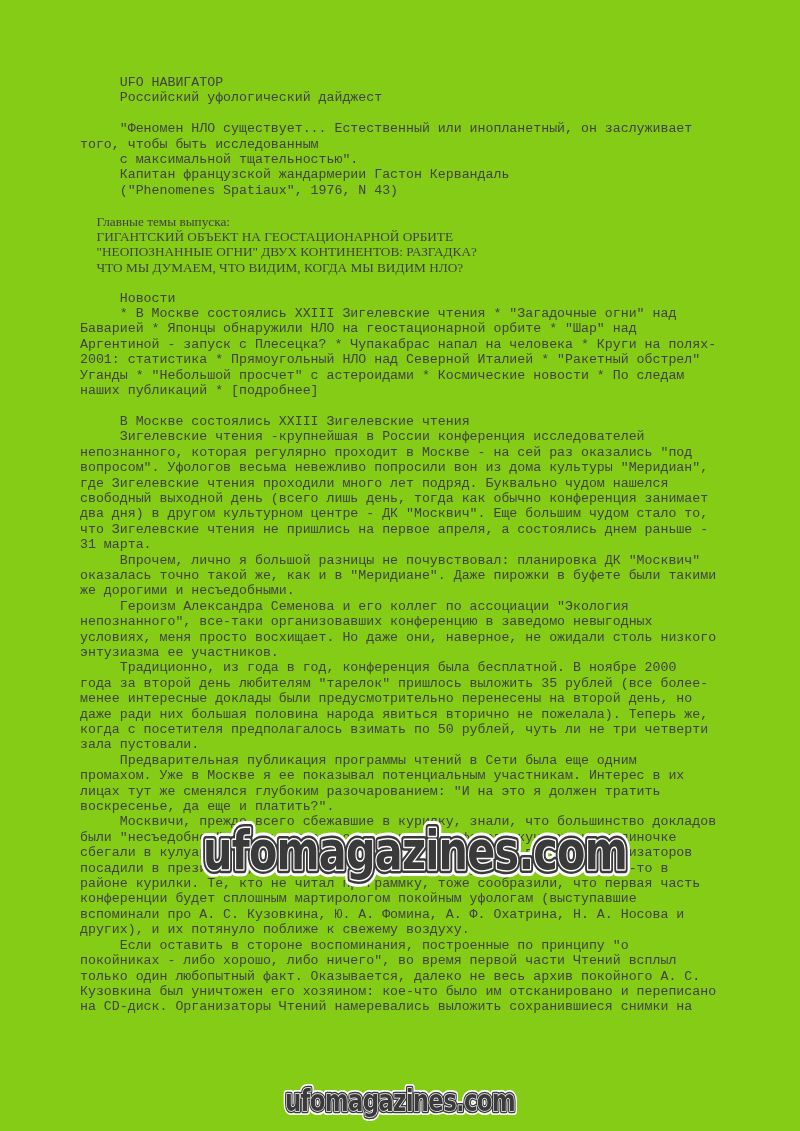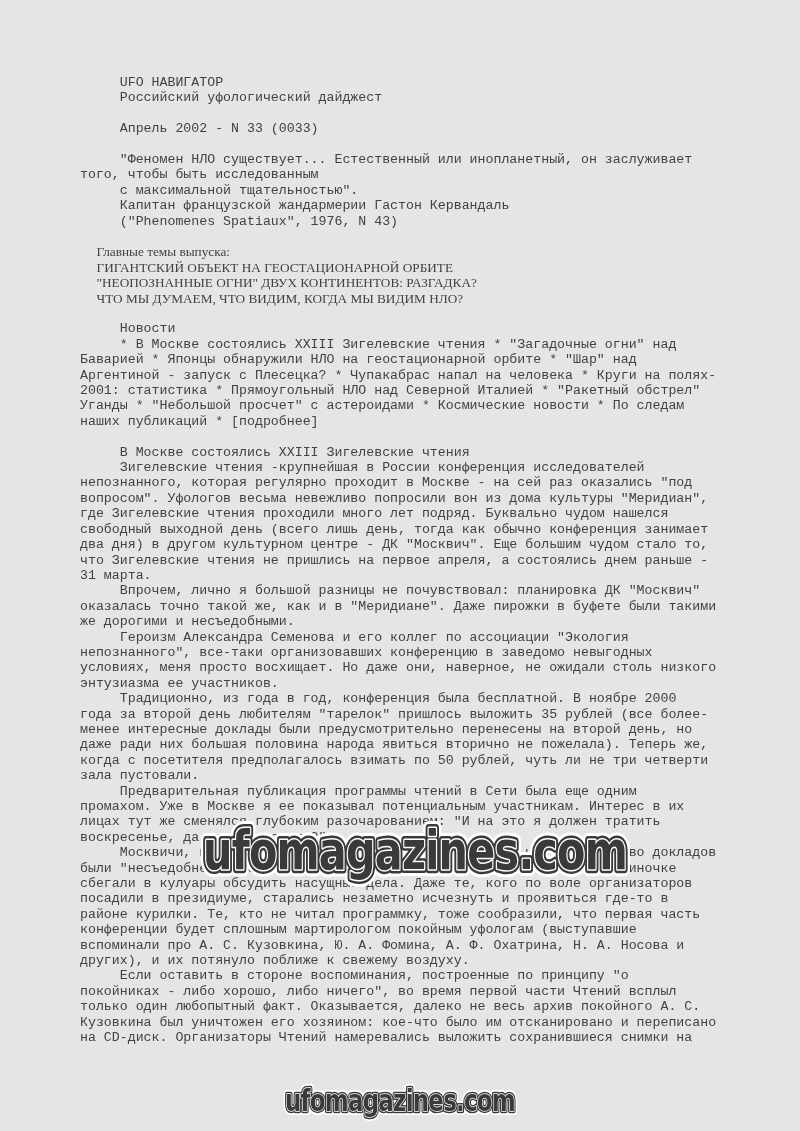--- a/index.html
+++ b/index.html
@@ -1,19 +1,19 @@
 <!DOCTYPE html>
 <html><head>
 <meta charset="utf-8">
 <style>
   html,body{margin:0;padding:0;background:#ffffff;}
   .page{
     position:relative;
     width:800px;height:1131px;
-    background:#e5e5e5;
+    background:#84cc16;
     overflow:hidden;
     font-family:"Liberation Mono", monospace;
   }
   .doc{
     position:absolute;
     left:80px;top:75px;
     z-index:1;
   }
   .doc pre{
     margin:0 0 15.4px 0;
@@ -50,21 +50,20 @@
   .wm-bottom .inline{stroke-width:1.6px;}
 </style>
 </head>
 <body>
 
 <div class="page">
 
   <div class="doc">
     <pre style="color: rgb(66, 66, 66);">     UFO НАВИГАТОР
      Российский уфологический дайджест</pre>
-    <pre style="color: rgb(66, 66, 66);">     Апрель 2002 - N 33 (0033)</pre>
     <pre style="color: rgb(66, 66, 66);">     "Феномен НЛО существует... Естественный или инопланетный, он заслуживает
 того, чтобы быть исследованным
      с максимальной тщательностью".
      Капитан французской жандармерии Гастон Кервандаль
      ("Phenomenes Spatiaux", 1976, N 43)</pre>
     <pre style="color: rgb(66, 66, 66); font-family: Liberation Serif, serif;">     Главные темы выпуска:
      ГИГАНТСКИЙ ОБЪЕКТ НА ГЕОСТАЦИОНАРНОЙ ОРБИТЕ
      "НЕОПОЗНАННЫЕ ОГНИ" ДВУХ КОНТИНЕНТОВ: РАЗГАДКА?
      ЧТО МЫ ДУМАЕМ, ЧТО ВИДИМ, КОГДА МЫ ВИДИМ НЛО?</pre>
     <pre style="color: rgb(66, 66, 66);">     Новости

